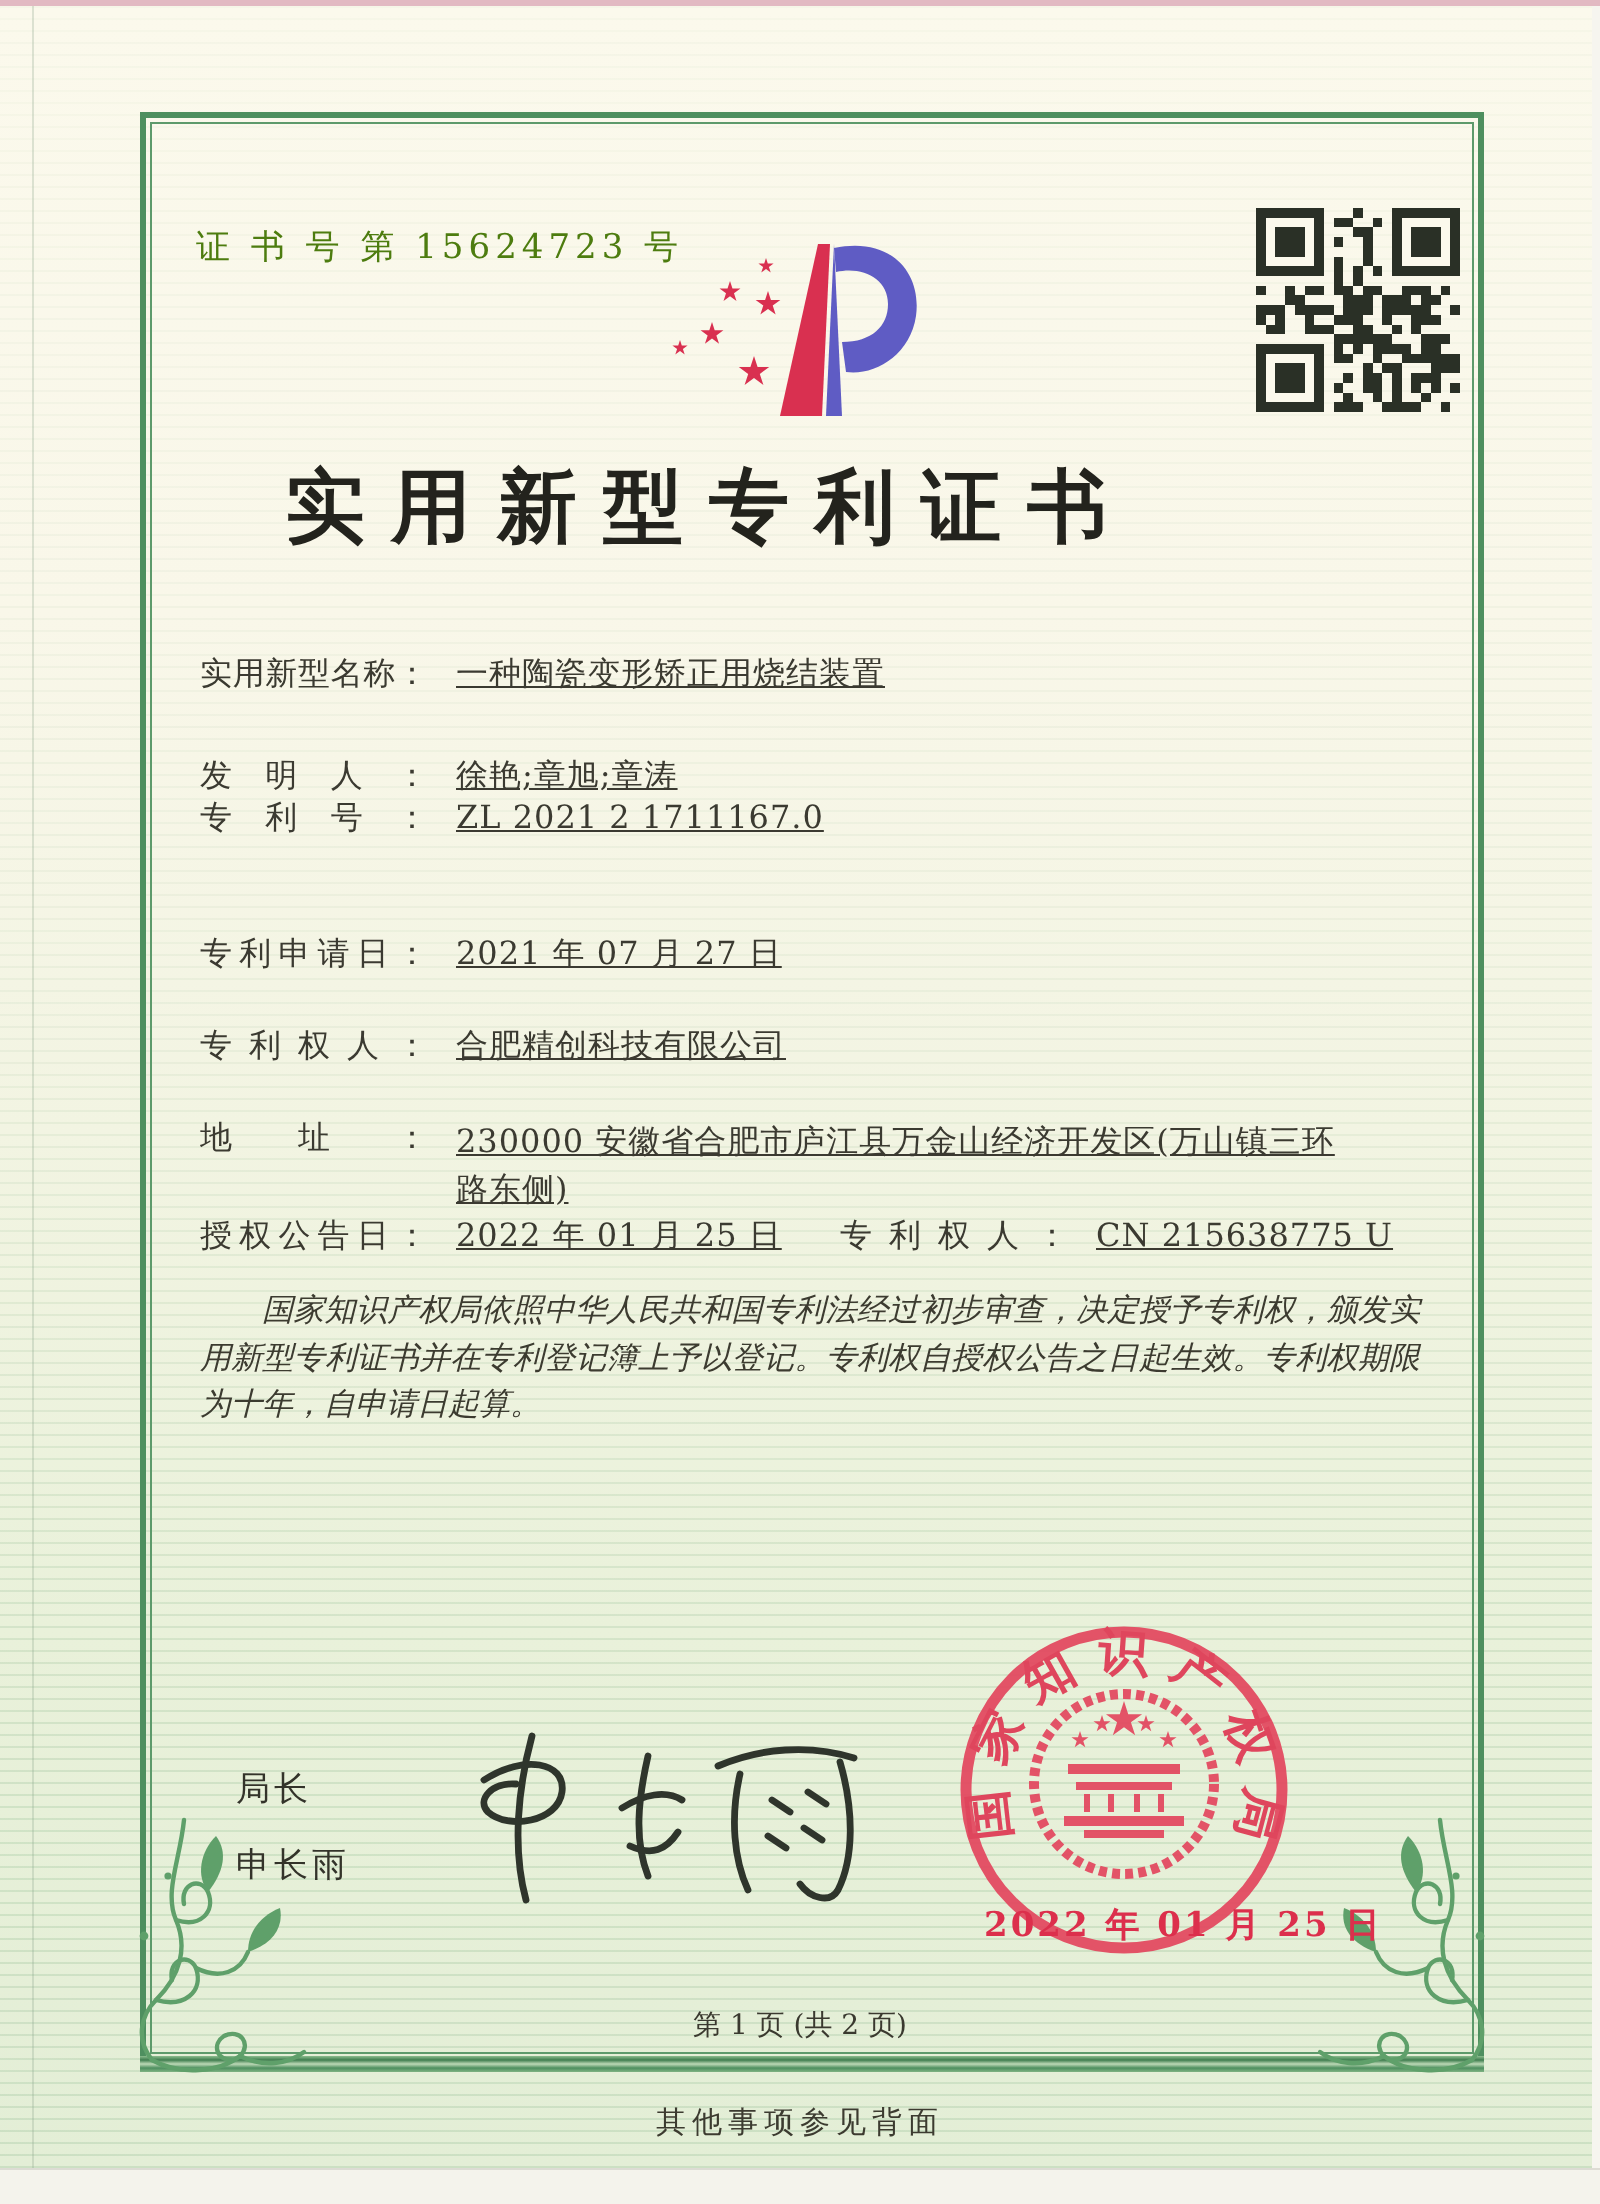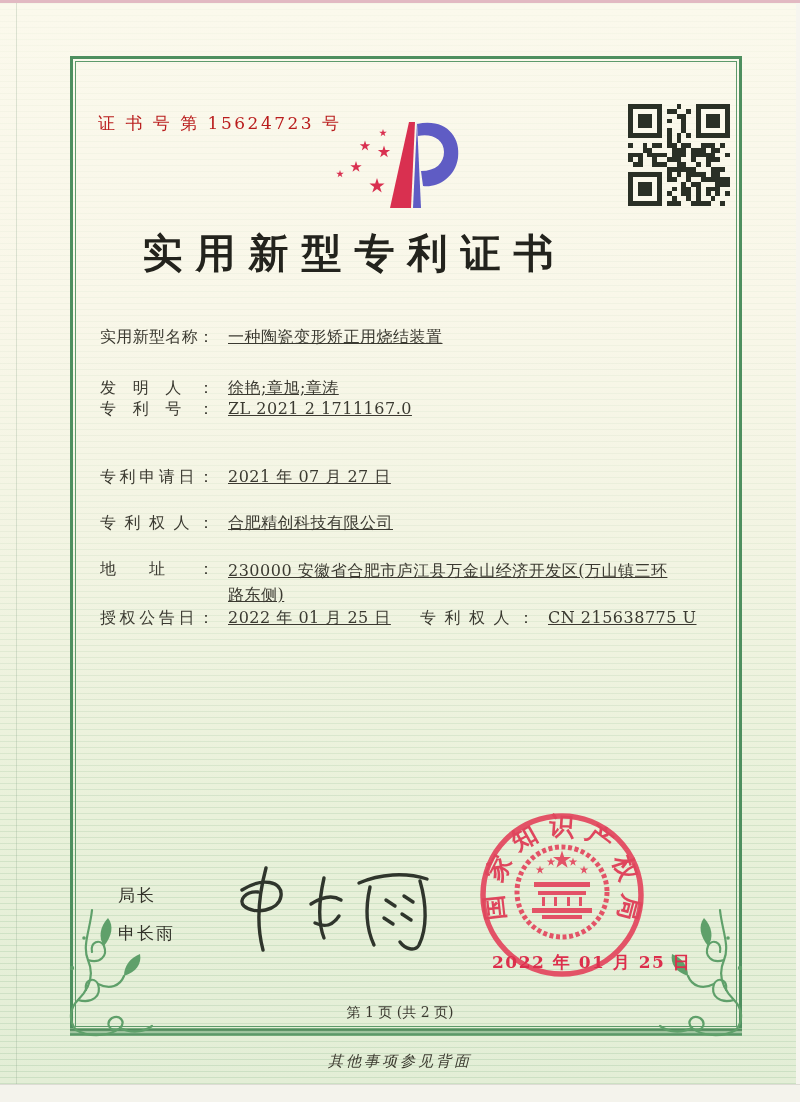--- a/index.html
+++ b/index.html
@@ -34,21 +34,21 @@
   .bottom-band{
     position:absolute;left:70px;top:1028px;width:672px;height:8px;
     background:linear-gradient(180deg,#8cbd8e 0,#3f7d4e 2px,#bcd9b6 4px,#4e8f5f 6px,#7fb383 8px);
   }
   .flourish{position:absolute;width:92px;height:132px;}
   .flourish.fl-left{left:62px;top:908px;}
   .flourish.fl-right{left:658px;top:908px;transform:scaleX(-1);}
   
   .cert-no{
     position:absolute;left:98px;top:112px;
-    font-size:17px;letter-spacing:2.5px;color:#b91c1c;
+    font-size:17px;letter-spacing:2.5px;color:#4d7c0f;
   }
   .logo{position:absolute;left:333px;top:118px;width:135px;height:94px;}
   .qr{position:absolute;left:628px;top:104px;width:102px;height:102px;}
   .title{
     position:absolute;left:0;top:226px;width:696px;
     text-align:center;font-size:40px;font-weight:bold;
     letter-spacing:13px;text-indent:13px;color:#23231d;
   }
   
   .row{position:absolute;left:100px;font-size:16px;color:#3b3a31;white-space:nowrap;}
@@ -72,21 +72,21 @@
   .sig{position:absolute;left:228px;top:852px;width:212px;height:108px;}
   .seal{position:absolute;left:462px;top:802px;width:204px;height:202px;opacity:.93;}
   .seal-date{
     position:absolute;left:492px;top:951px;font-size:17px;letter-spacing:1.5px;
     color:#dc2f4c;font-weight:bold;white-space:nowrap;
   }
   
   .page-info{position:absolute;left:0;top:1004px;width:800px;text-align:center;font-size:14px;color:#3a392f;}
   .back-note{
     position:absolute;left:0;top:1052px;width:800px;text-align:center;
-    font-size:15px;font-style:italic;letter-spacing:3px;color:#3c3b30;
+    font-size:15px;letter-spacing:3px;color:#3c3b30;
   }
 </style>
 </head>
 <body>
 
 <div class="paper"></div>
 <div class="waves"></div>
 <div class="scan-top"></div>
 <div class="scan-left-line"></div>
 <div class="scan-bottom"></div>
@@ -184,20 +184,21 @@
   <span class="flabel">地址：</span><span class="fvalue wrap">230000 安徽省合肥市庐江县万金山经济开发区(万山镇三环路东侧)</span>
 </div>
 <div class="row" style="top:608px">
   <span class="flabel">授权公告日：</span><span class="fvalue">2022 年 01 月 25 日</span>
   <span class="grant2">
     <span class="flabel">专利权人：</span><span class="fvalue">CN 215638775 U</span>
   </span>
 </div>
 
 <div class="body-text">
+  <p>国家知识产权局依照中华人民共和国专利法经过初步审查，决定授予专利权，颁发实用新型专利证书并在专利登记簿上予以登记。专利权自授权公告之日起生效。专利权期限为十年，自申请日起算。</p>
 </div>
 
 <div class="director">
   <div>局长</div>
   <div>申长雨</div>
 </div>
 
 <svg class="sig" viewBox="0 0 212 108">
   <g fill="none" stroke="#2f352c" stroke-width="3.4" stroke-linecap="round" stroke-linejoin="round">
 

